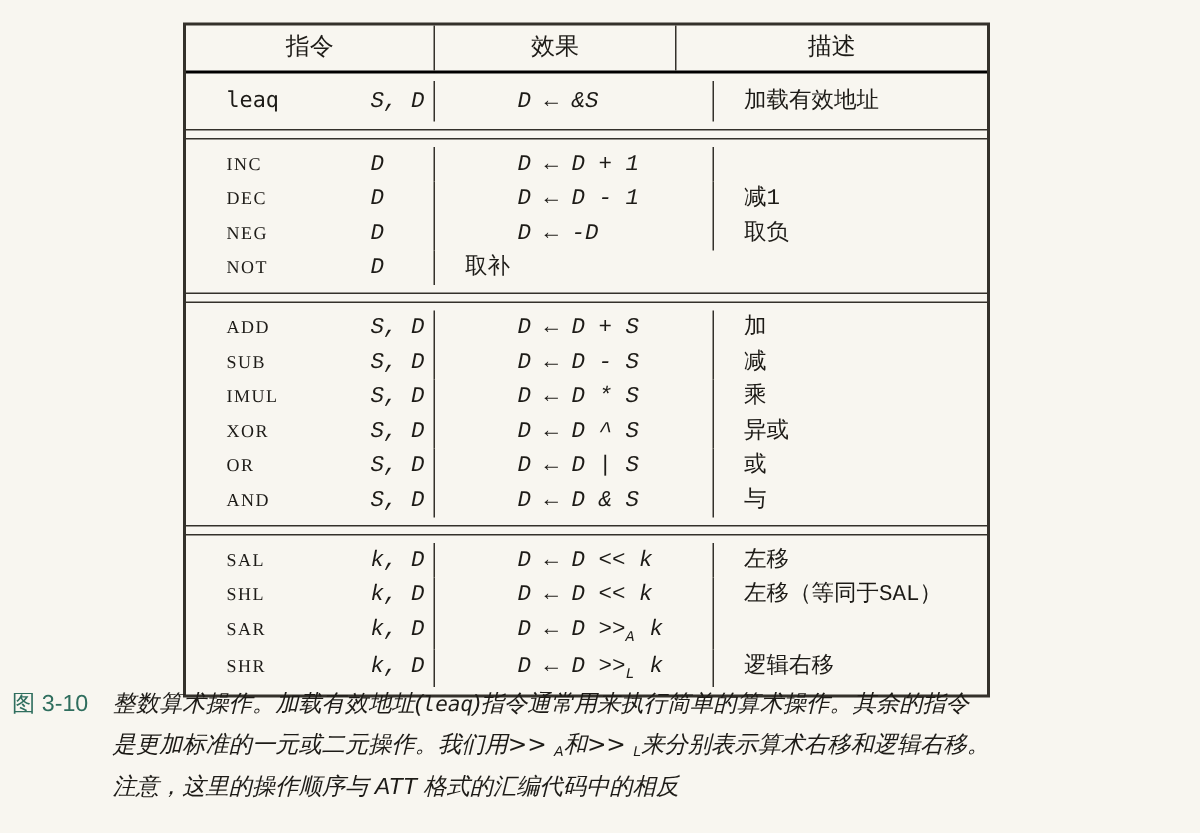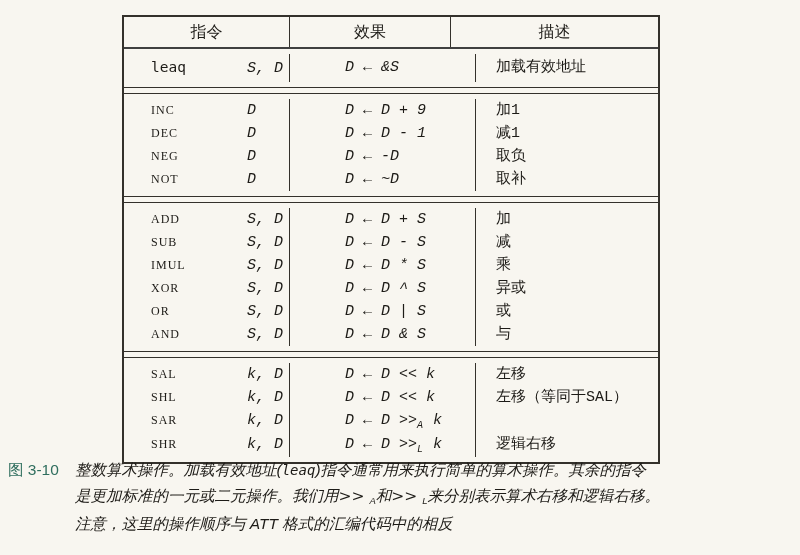--- a/index.html
+++ b/index.html
@@ -13,21 +13,21 @@
     position:absolute;left:122px;top:15px;width:538px;
     border:2px solid #34312b;
     box-sizing:border-box;
     background:#f8f6f0;
   }
   .row{display:flex;}
   .cell{box-sizing:border-box;}
   .c1{width:166px;border-right:1.7px solid #34312b;}
   .c2{width:161px;border-right:1.7px solid #34312b;}
   .c3{flex:1;}
-  .header-row{border-bottom:2px solid #404040;}
+  .header-row{border-bottom:2px solid #000000;}
   .hcell{
     text-align:center;font-size:16px;line-height:30px;height:30px;
     font-family:"Liberation Sans",sans-serif;
   }
   .group{padding:5px 0;}
   .g-bottom{border-bottom:1.8px solid #34312b;}
   .g-top{border-top:1.8px solid #34312b;margin-top:5px;}
   .drow{line-height:23px;}
   .code-row{line-height:27px;}
   .icell{padding-left:27px;display:flex;align-items:baseline;}
@@ -82,22 +82,21 @@
             <div class="cell c2 ecell">D ← &amp;S</div>
             <div class="cell c3 dcell">加载有效地址</div>
           </div>
         </div>
         <div class="group g-top g-bottom">
           <div class="row drow">
             <div class="cell c1 icell">
               <span class="op">INC</span>
               <span class="oprnd">D</span>
             </div>
-            <div class="cell c2 ecell">D ← D + 9</div>
-            <div class="cell c3 dcell">加1</div>
+            <div class="cell c2 ecell">D ← D + 1</div>
           </div>
           <div class="row drow">
             <div class="cell c1 icell">
               <span class="op">DEC</span>
               <span class="oprnd">D</span>
             </div>
             <div class="cell c2 ecell">D ← D - 1</div>
             <div class="cell c3 dcell">减1</div>
           </div>
           <div class="row drow">
@@ -106,21 +105,20 @@
               <span class="oprnd">D</span>
             </div>
             <div class="cell c2 ecell">D ← -D</div>
             <div class="cell c3 dcell">取负</div>
           </div>
           <div class="row drow">
             <div class="cell c1 icell">
               <span class="op">NOT</span>
               <span class="oprnd">D</span>
             </div>
-            <div class="cell c2 ecell">D ← ~D</div>
             <div class="cell c3 dcell">取补</div>
           </div>
         </div>
         <div class="group g-top g-bottom">
           <div class="row drow">
             <div class="cell c1 icell">
               <span class="op">ADD</span>
               <span class="oprnd">S, D</span>
             </div>
             <div class="cell c2 ecell">D ← D + S</div>

